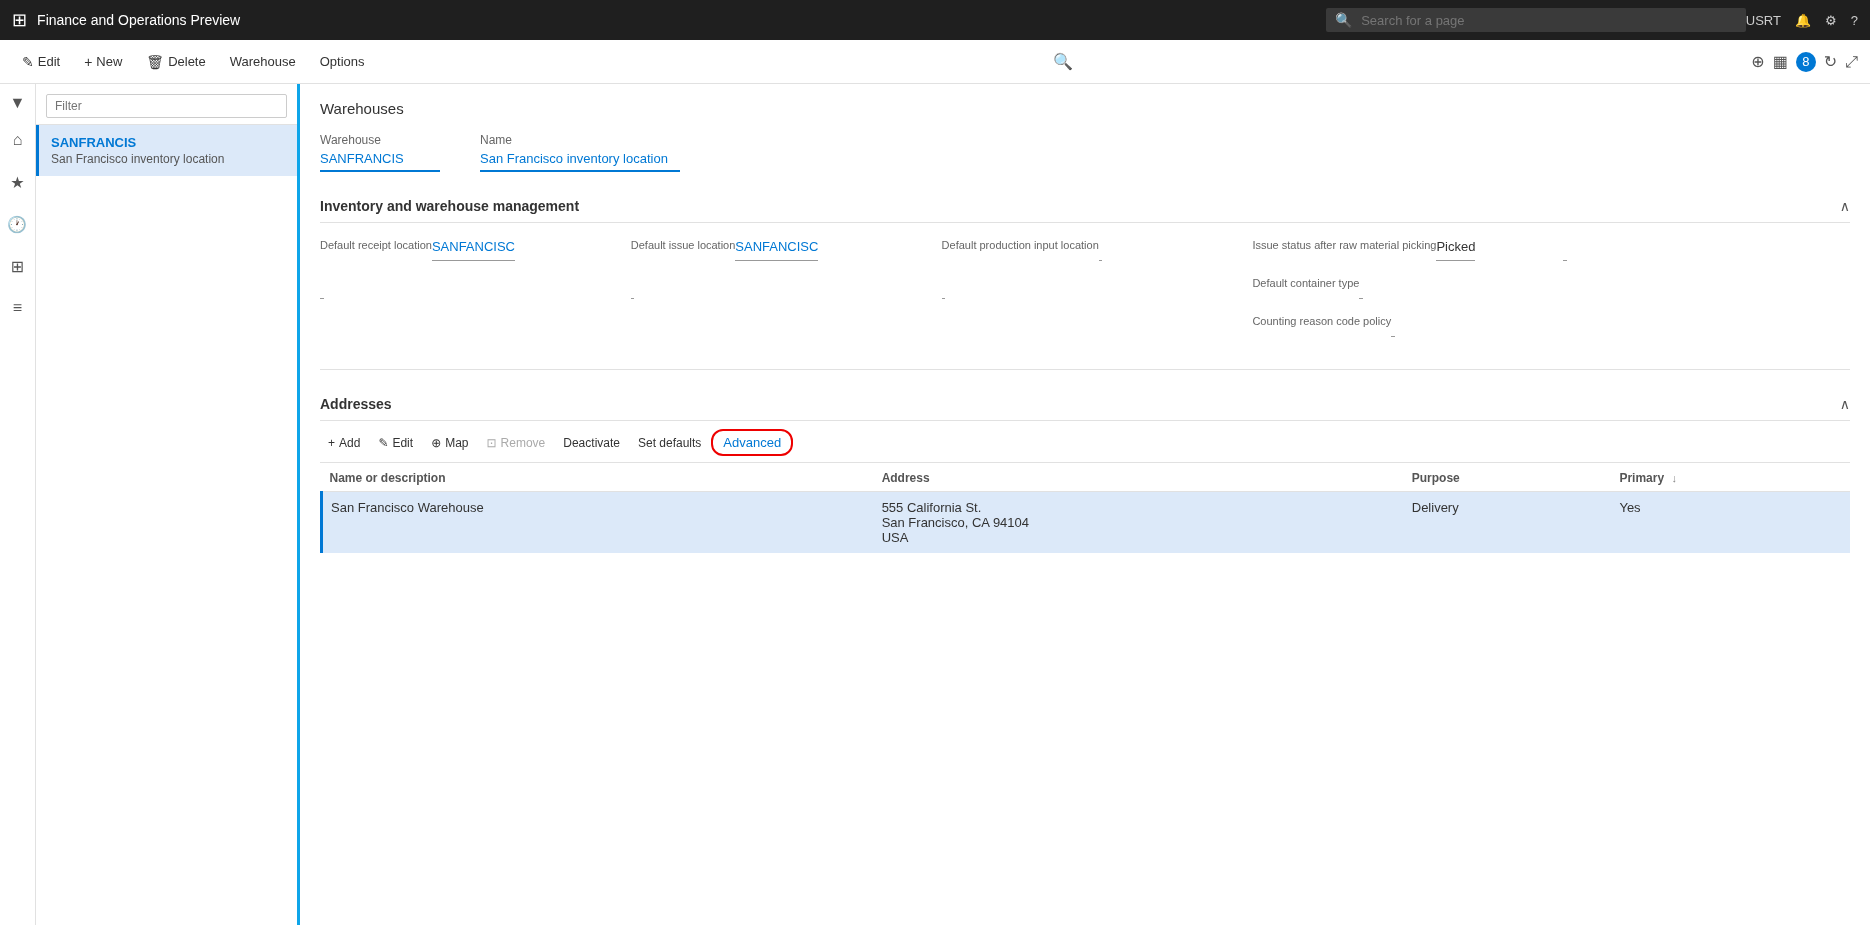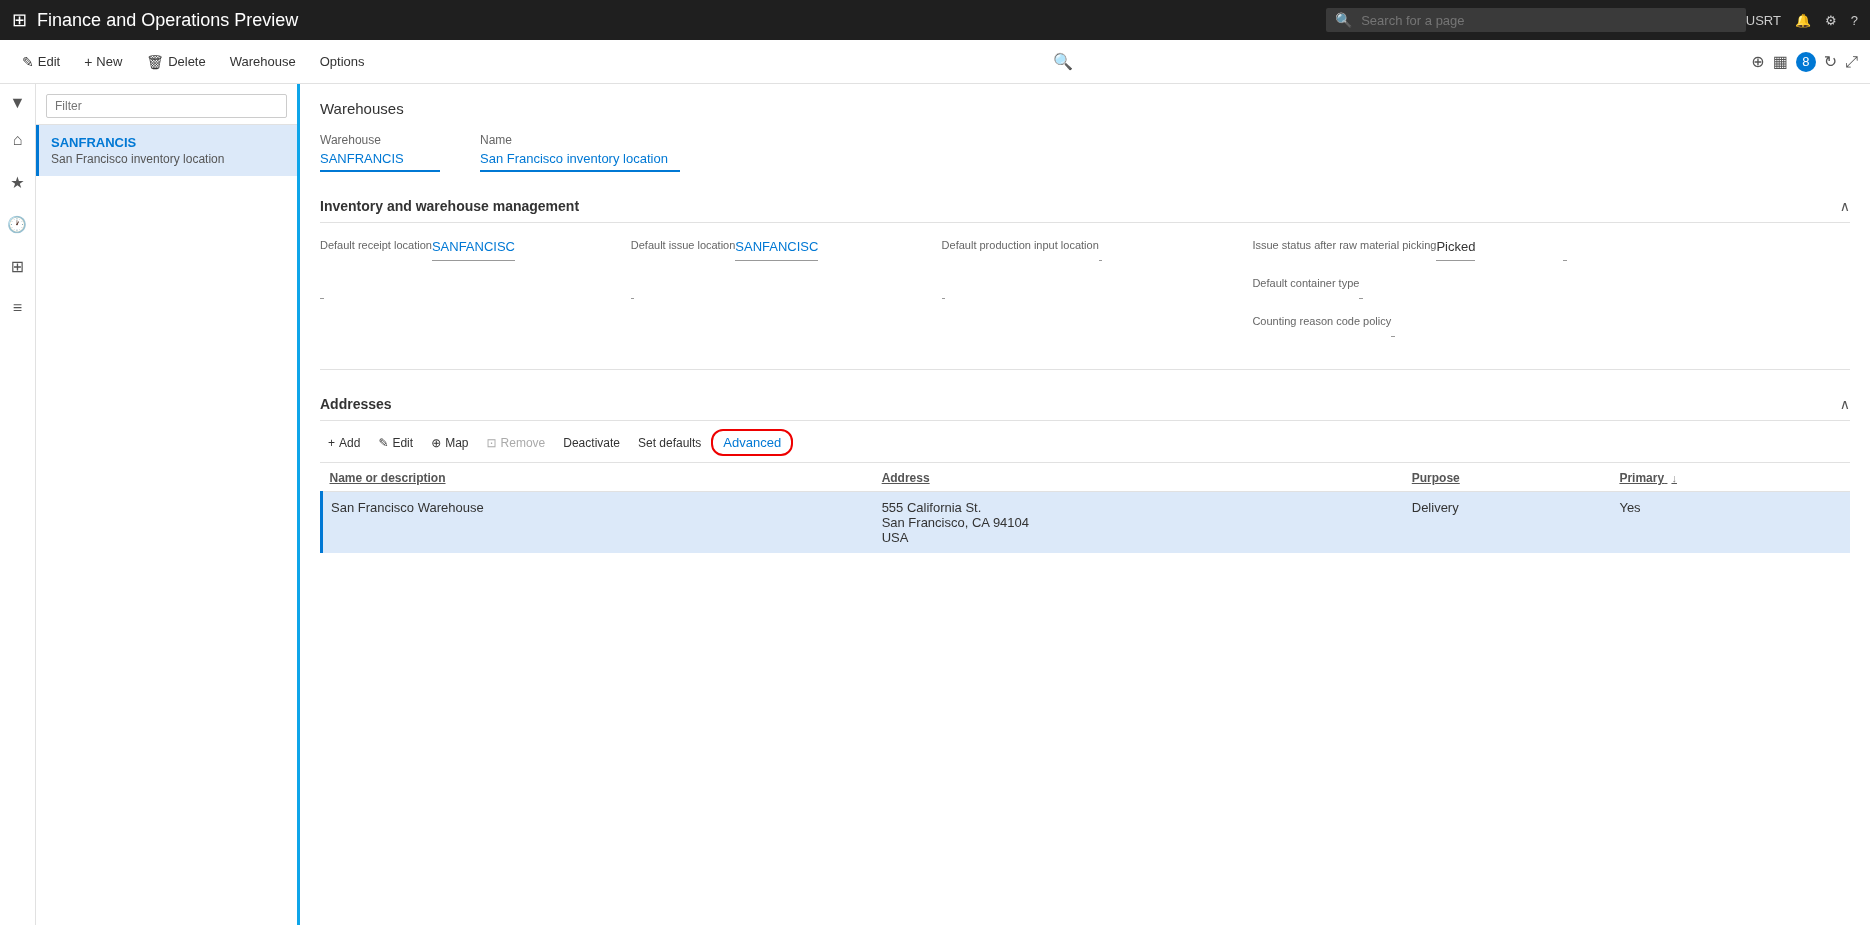--- a/index.html
+++ b/index.html
@@ -11,21 +11,21 @@
       align-items: center;
       background: #1f1f1f;
       color: #fff;
       height: 40px;
       padding: 0 12px;
       position: fixed;
       top: 0; left: 0; right: 0;
       z-index: 100;
     }
     .top-nav-grid { display: flex; align-items: center; gap: 6px; }
-    .top-nav-title { font-size: 18px; color: #fff; margin-left: 10px; flex: 1; }
+    .top-nav-title { font-size: 14px; color: #fff; margin-left: 10px; flex: 1; }
     .search-bar {
       flex: 1;
       max-width: 420px;
       display: flex;
       align-items: center;
       background: #3a3a3a;
       border-radius: 2px;
       padding: 4px 10px;
       gap: 8px;
       margin: 0 auto;
@@ -263,21 +263,20 @@
 
     
     .addr-table { width: 100%; border-collapse: collapse; }
     .addr-table th {
       text-align: left;
       font-size: 12px;
       font-weight: 600;
       color: #555;
       padding: 8px 8px 6px 8px;
       border-bottom: 1px solid #e1e1e1;
-      text-decoration: underline;
     }
     .addr-table td {
       padding: 8px;
       font-size: 13px;
       color: #333;
       vertical-align: top;
     }
     .addr-table tr.selected td { background: #dce9f9; }
     .addr-table tr.selected td:first-child {
       border-left: 3px solid #0078d4;

